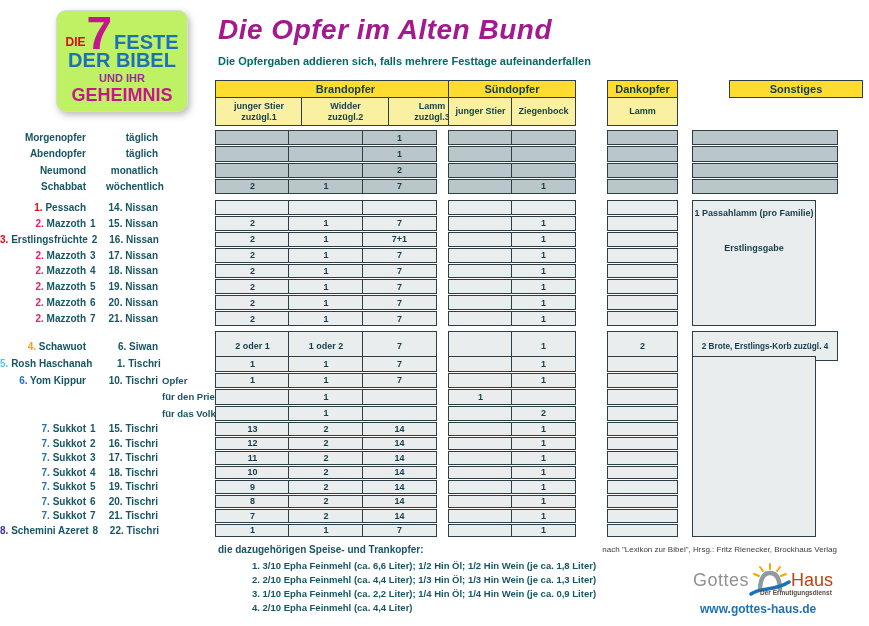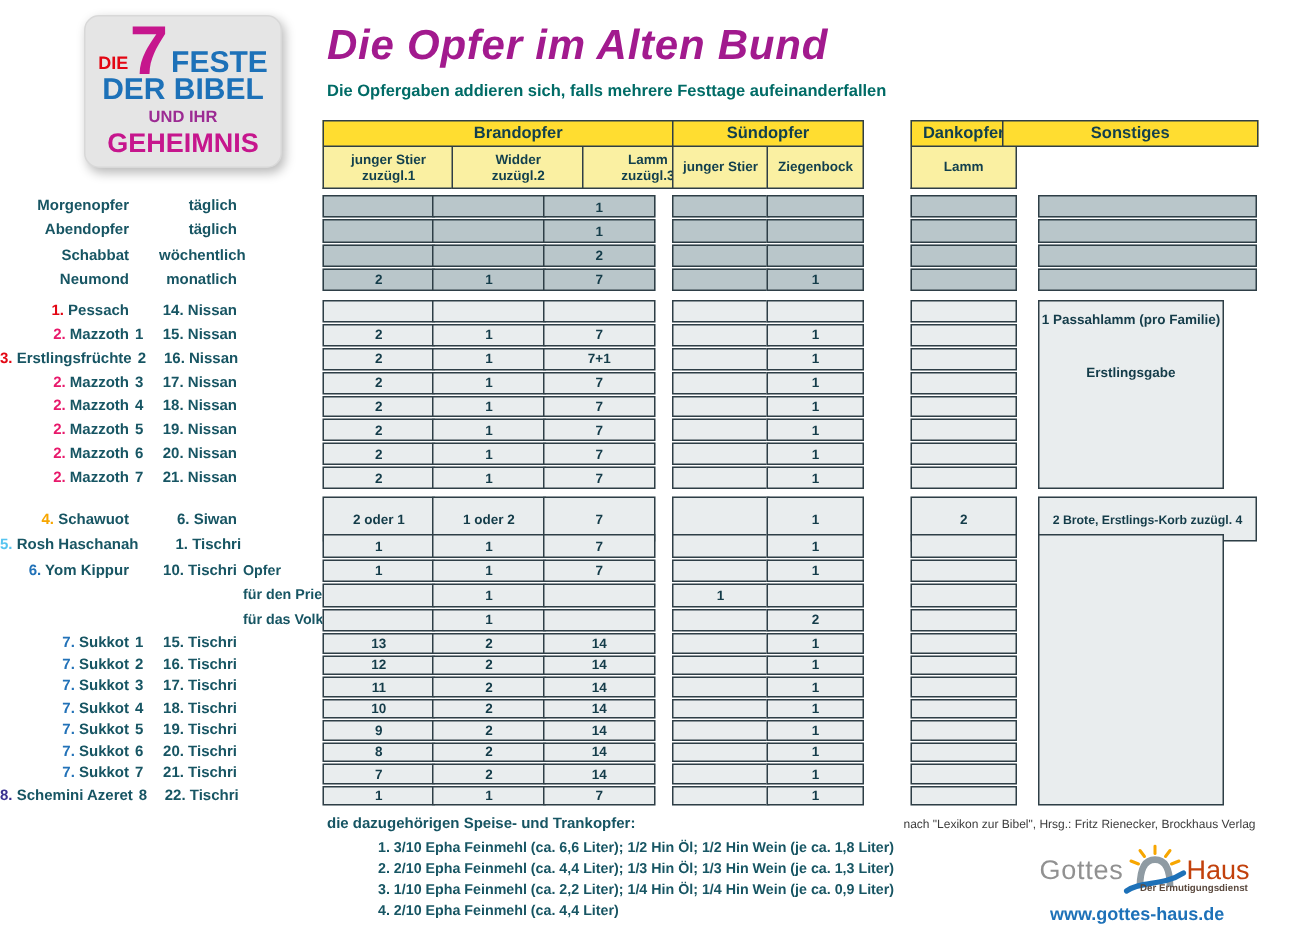--- a/index.html
+++ b/index.html
@@ -1,20 +1,20 @@
 <!DOCTYPE html>
 <html><head>
 <meta charset="utf-8">
 <style>
   html,body{margin:0;padding:0;background:#fff;}
   #poster{position:relative;width:869px;height:626px;background:#ffffff;overflow:hidden;
           font-family:"Liberation Sans",sans-serif;}
 
   
-  .badge{position:absolute;left:56px;top:10px;width:132px;height:102px;background:#e5e5e5;
+  .badge{position:absolute;left:56px;top:10px;width:132px;height:102px;background:#bef264;
          border:1px solid #d8d8d8;border-radius:10px;box-shadow:2px 3px 7px rgba(0,0,0,.28);
          text-align:center;padding-top:5px;box-sizing:border-box;}
   .b-top{display:flex;justify-content:center;align-items:flex-end;line-height:.9;}
   .b-die{color:#e30613;font-weight:bold;font-size:12px;margin:0 1px 4px 0;}
   .b-7{color:#c6168d;font-weight:bold;font-size:46px;line-height:.78;margin-right:2px;}
   .b-feste{color:#1d71b8;font-weight:bold;font-size:20px;margin-bottom:1px;}
   .b-bibel{color:#1d71b8;font-weight:bold;font-size:20px;margin-top:-2px;line-height:1;}
   .b-undihr{color:#9c2b93;font-weight:bold;font-size:11px;margin-top:3px;line-height:1;}
   .b-geheimnis{color:#c6168d;font-weight:bold;font-size:18px;margin-top:2px;line-height:1;}
 
@@ -115,48 +115,48 @@
       <div class="hsub">junger Stier</div>
       <div class="hsub">Ziegenbock</div>
     </div>
   </div>
   <div class="chead" style="left:607px;width:71px;">
     <div class="hmain">Dankopfer</div>
     <div class="hsubs">
       <div class="hsub">Lamm</div>
     </div>
   </div>
-  <div class="chead" style="left:668px;width:171px;">
+  <div class="chead" style="left:729px;width:134px;">
     <div class="hmain">Sonstiges</div>
   </div>
 
   <div class="group g1">
     <div class="labels">
         <div class="lrow">
           <div class="lname">Morgenopfer</div>
           <div class="lidx"></div>
           <div class="ldate">täglich</div>
           <div class="lsub"></div>
         </div>
         <div class="lrow">
           <div class="lname">Abendopfer</div>
           <div class="lidx"></div>
           <div class="ldate">täglich</div>
           <div class="lsub"></div>
         </div>
         <div class="lrow">
+          <div class="lname">Neumond</div>
+          <div class="lidx"></div>
+          <div class="ldate">monatlich</div>
+          <div class="lsub"></div>
+        </div>
+        <div class="lrow">
           <div class="lname">Schabbat</div>
           <div class="lidx"></div>
           <div class="ldate">wöchentlich</div>
-          <div class="lsub"></div>
-        </div>
-        <div class="lrow">
-          <div class="lname">Neumond</div>
-          <div class="lidx"></div>
-          <div class="ldate">monatlich</div>
           <div class="lsub"></div>
         </div>
       </div>
     <div class="blk brand">
         <div class="trow">
           <div class="cell dark"></div>
           <div class="cell dark"></div>
           <div class="cell dark">1</div>
         </div>
         <div class="trow">

